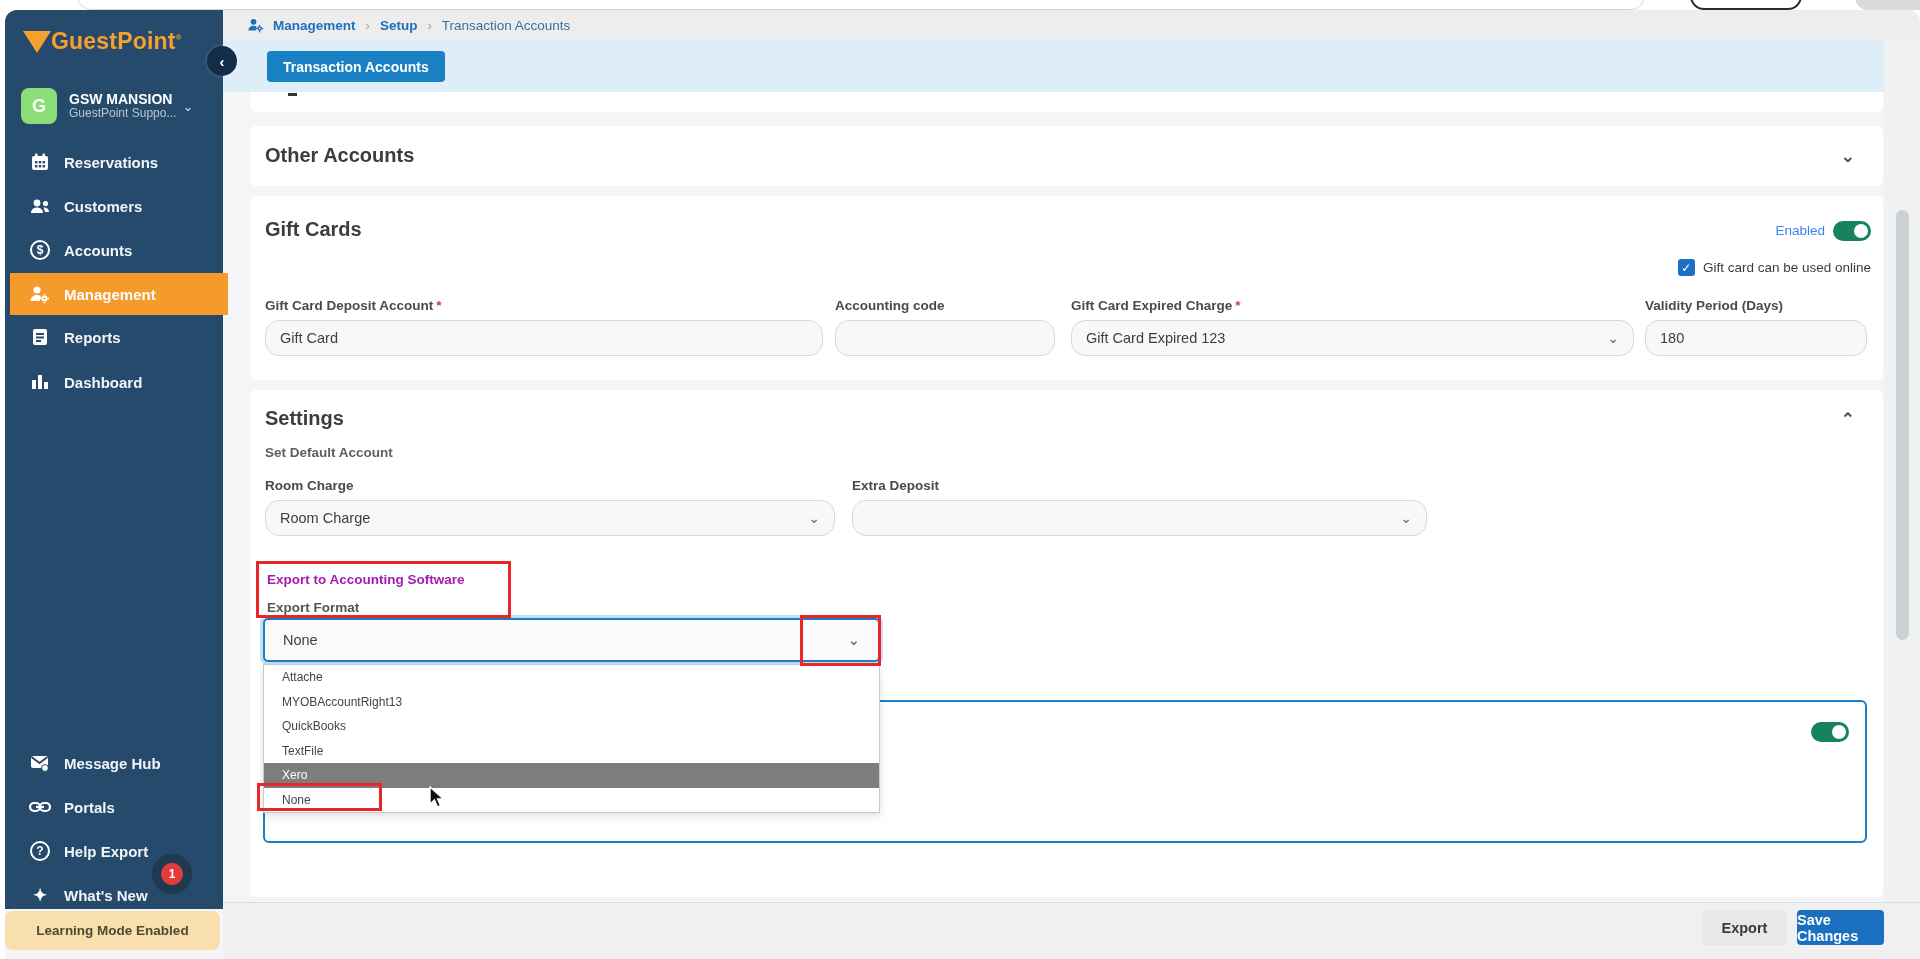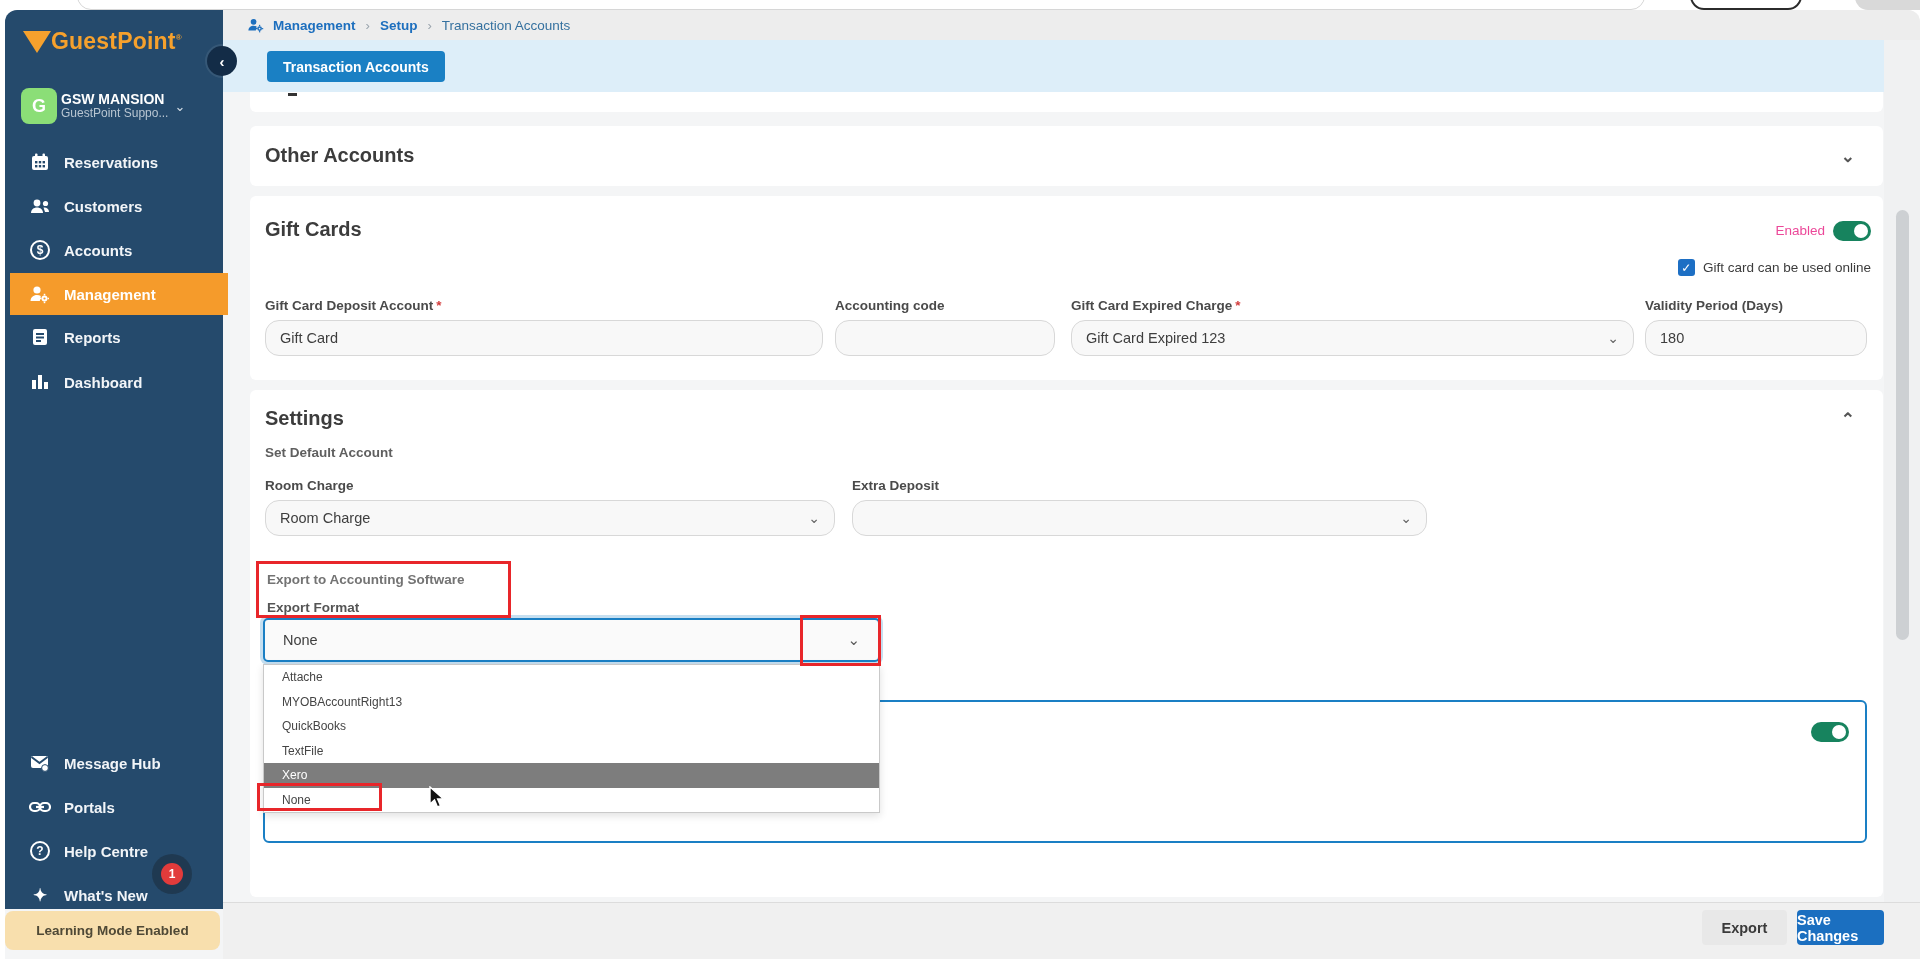--- a/index.html
+++ b/index.html
@@ -17,21 +17,21 @@
   
   #sidebar { position:absolute; left:5px; top:10px; width:218px; height:899px; background:#254a6c; border-radius:12px 0 0 0; }
   .logo-row { position:absolute; left:18px; top:18px; display:flex; align-items:center; }
   .logo-tri { width:0; height:0; border-left:14px solid transparent; border-right:14px solid transparent; border-top:22px solid #f6a12d; }
   .logo-word { color:#f6a12d; font-size:23px; font-weight:bold; letter-spacing:0.2px; }
   .logo-word sup { font-size:8px; vertical-align:super; }
   #collapse-btn { position:absolute; left:207px; top:46px; width:30px; height:30px; border-radius:50%; background:#132c47; color:#fff; display:flex; align-items:center; justify-content:center; font-size:15px; font-weight:bold; z-index:40; box-shadow:0 0 0 2px rgba(255,255,255,0.08); }
 
   .property-row { position:absolute; left:16px; top:78px; width:190px; display:flex; align-items:center; }
   .avatar { width:36px; height:36px; border-radius:8px; background:#8bde77; color:#fff; font-weight:bold; font-size:18px; display:flex; align-items:center; justify-content:center; }
-  .prop-texts { margin-left:4px; line-height:1.15; }
+  .prop-texts { margin-left:12px; line-height:1.15; }
   .prop-name { color:#fff; font-weight:bold; font-size:14px; }
   .prop-sub { color:#b9c6d2; font-size:12px; }
   .prop-chevron { color:#d7e0e8; font-size:13px; margin-left:6px; }
 
   .nav-item { position:absolute; left:5px; width:218px; height:42px; display:flex; align-items:center; padding-left:18px; color:#f2f5f8; font-weight:bold; font-size:15px; cursor:pointer; }
   .nav-item.active { background:#f59b2b; color:#fff; }
   .nav-icon { width:24px; display:flex; justify-content:center; margin-right:12px; flex:0 0 24px; }
   .glyph-circle { width:20px; height:20px; border-radius:50%; border:2px solid #fff; color:#fff; font-size:12px; font-weight:bold; display:flex; align-items:center; justify-content:center; }
 
   .badge-halo { position:absolute; left:142px; top:-20px; width:40px; height:40px; border-radius:50%; background:rgba(20,20,20,0.30); }
@@ -227,21 +227,21 @@
             </g>
           </svg>
       </span>
       <span>Portals</span>
     </div>
 
     <div class="nav-item" style="top:820px;">
       <span class="nav-icon">
           <span class="glyph-circle">?</span>
         </span>
-      <span>Help Centre</span>
+      <span>Help Export</span>
     </div>
 
     <div class="nav-item whats-new-wrap" style="top:864px;">
       <span class="nav-icon" style="color:#fff; font-size:17px;">✦</span>
       <span>What's New</span>
       <span class="badge-halo"></span>
       <span class="badge-red">1</span>
     </div>
   </div>
 
@@ -282,21 +282,21 @@
   <div class="clipped-glyph"></div>
 
   <div class="card" style="top:126px; height:60px;">
     <div class="section-title" style="position:absolute; left:15px; top:18px;">Other Accounts</div>
     <div class="chev" style="position:absolute; right:28px; top:20px;">⌄</div>
   </div>
 
   <div class="card" style="top:196px; height:184px;">
     <div class="section-title" style="position:absolute; left:15px; top:22px;">Gift Cards</div>
 
-    <div style="position:absolute; right:58px; top:27px; font-size:13.5px; color:#ec4899;">Enabled</div>
+    <div style="position:absolute; right:58px; top:27px; font-size:13.5px; color:#3b82f6;">Enabled</div>
     <div class="toggle" style="position:absolute; right:12px; top:25px;">
         <span class="knob"></span>
       </div>
 
     <div style="position:absolute; right:12px; top:63px; display:flex; align-items:center; gap:8px;">
       <span class="checkbox">
           <span>✓</span>
         </span>
       <span style="font-size:13.5px; color:#3c3c3c;">Gift card can be used online</span>
     </div>
@@ -332,21 +332,21 @@
 
     <div class="select" style="left:15px; top:110px; width:570px;">
         <span>Room Charge</span>
         <span class="sel-chev">⌄</span>
       </div>
     <div class="select" style="left:602px; top:110px; width:575px;">
         <span></span>
         <span class="sel-chev">⌄</span>
       </div>
 
-    <div style="position:absolute; left:17px; top:182px; font-size:13.5px; font-weight:bold; color:#737373;">Export to Accounting Software</div>
+    <div style="position:absolute; left:17px; top:182px; font-size:13.5px; font-weight:bold; color:#a21caf;">Export to Accounting Software</div>
     <div style="position:absolute; left:17px; top:210px; font-size:13.5px; font-weight:bold; color:#555;">Export Format</div>
   </div>
 
   <div id="blue-panel">
     <div class="toggle" style="position:absolute; right:16px; top:20px;">
         <span class="knob"></span>
       </div>
   </div>
 
   <div id="export-select">

